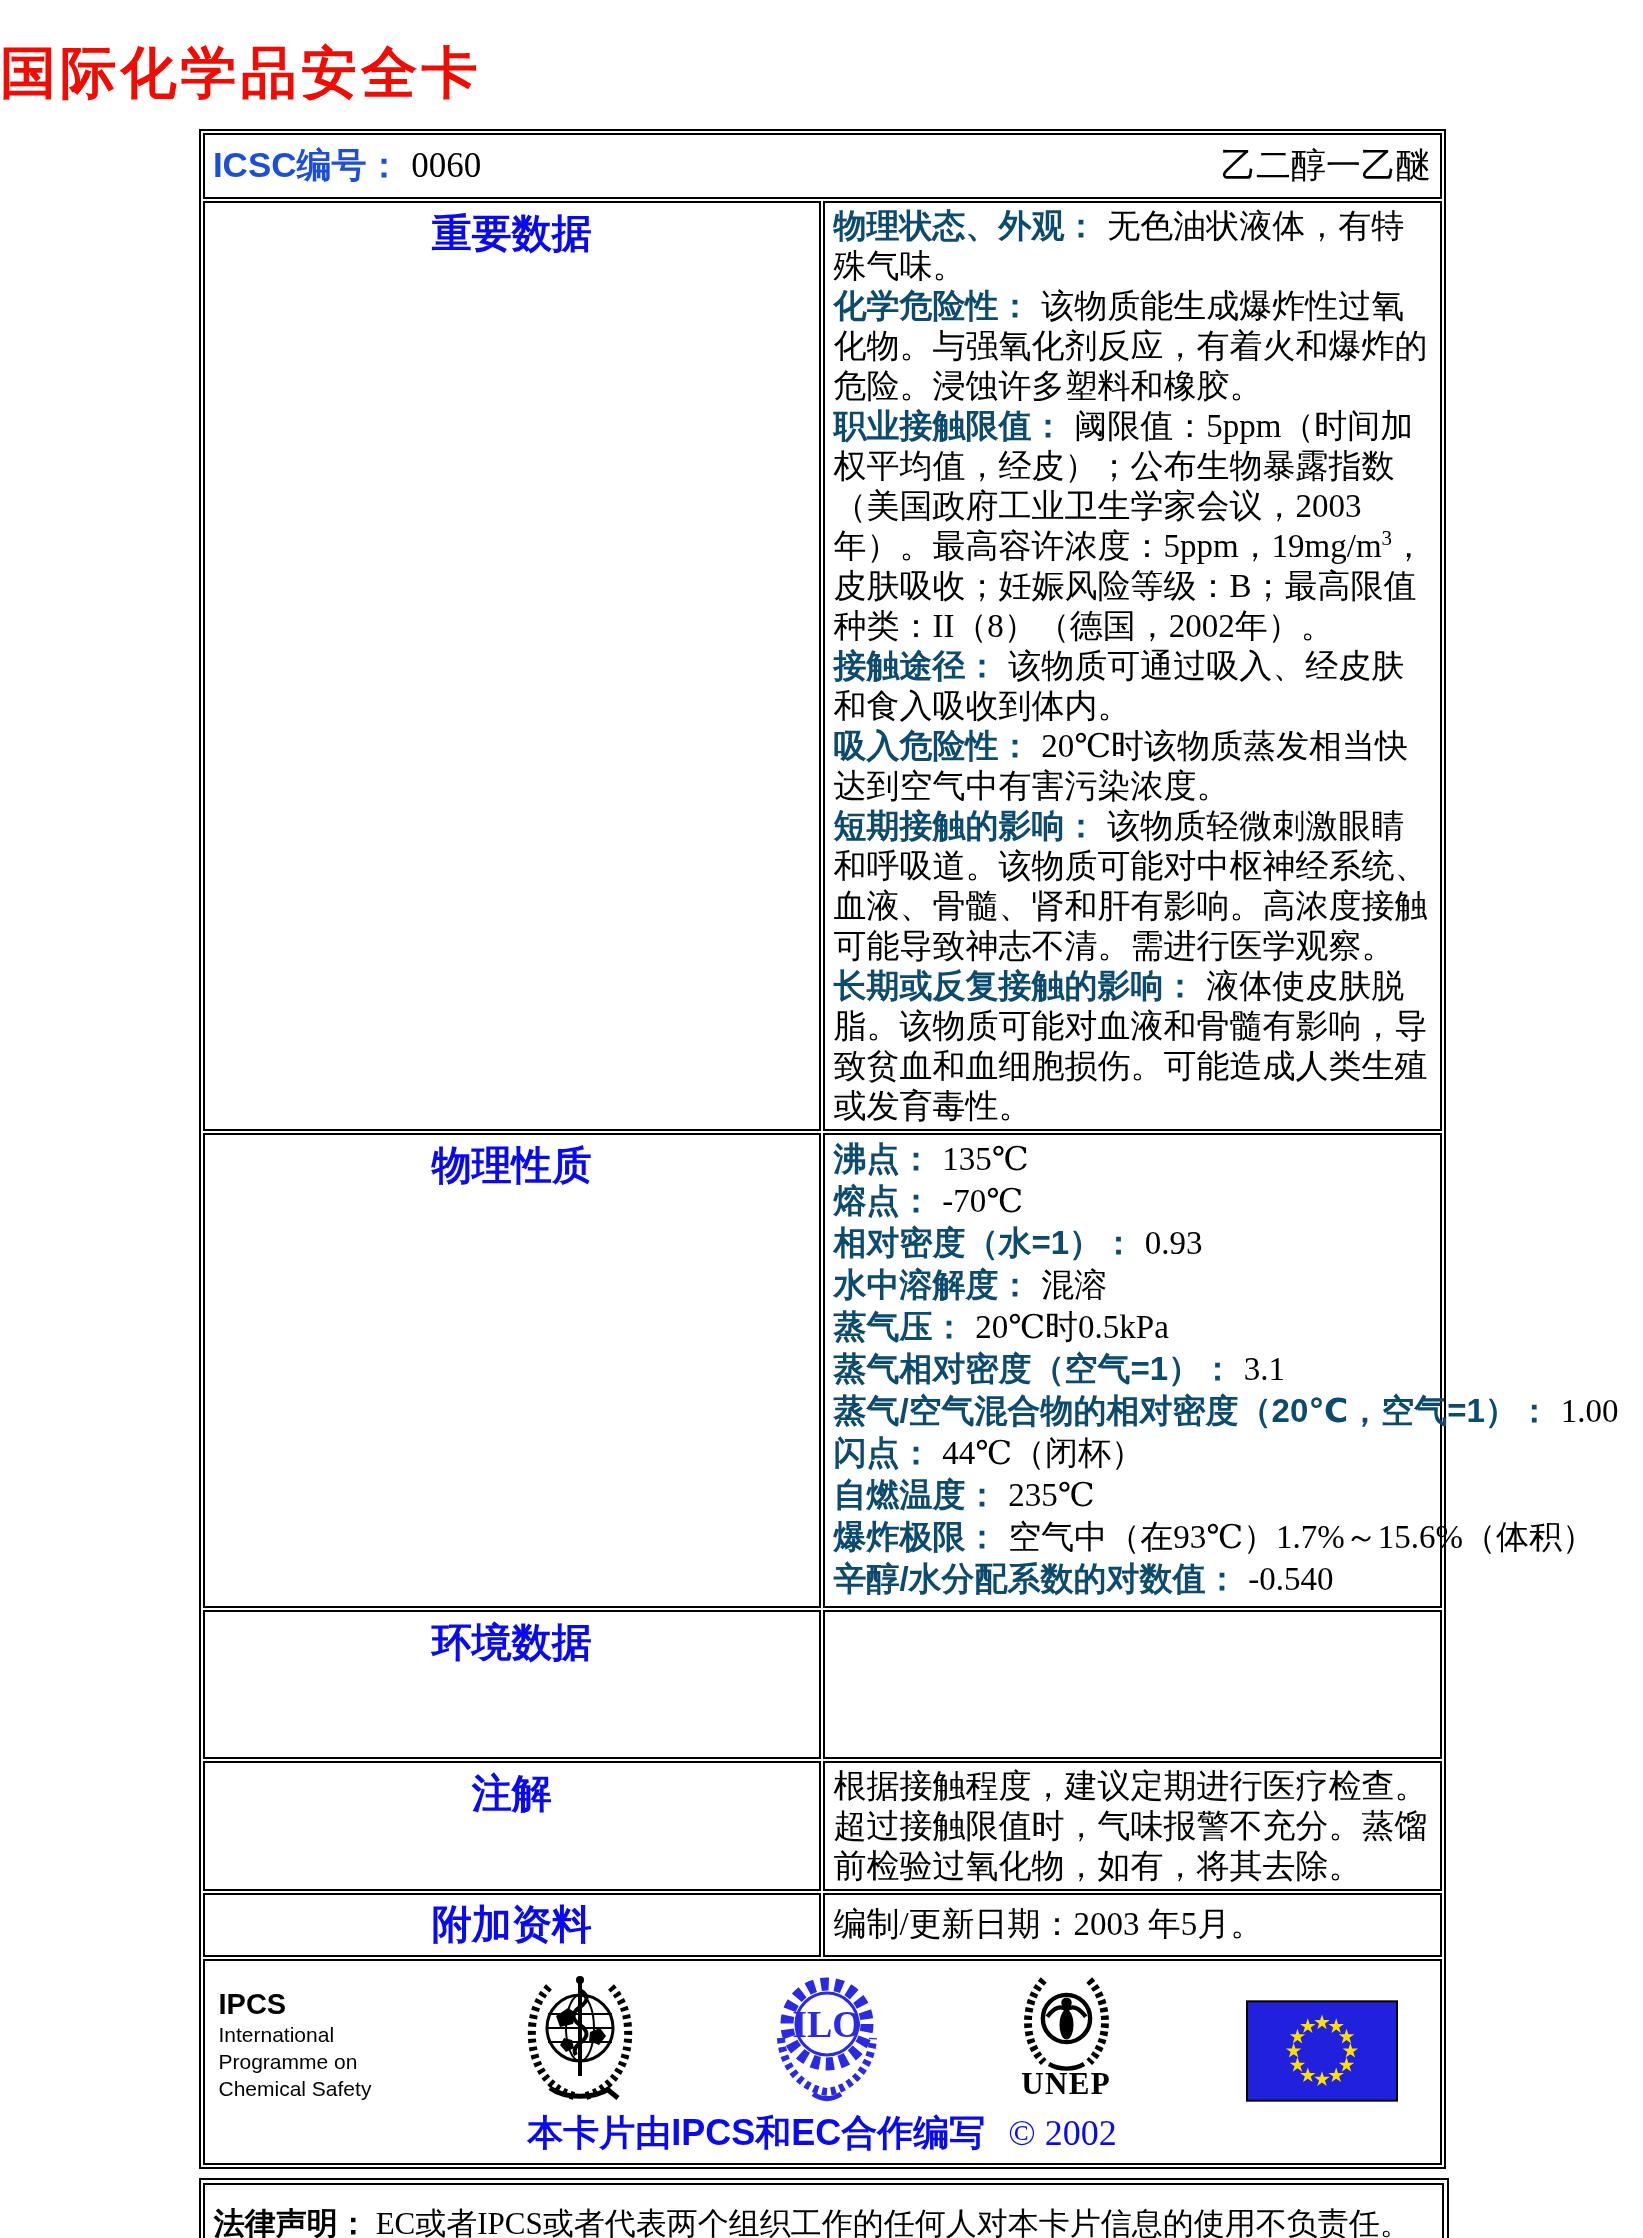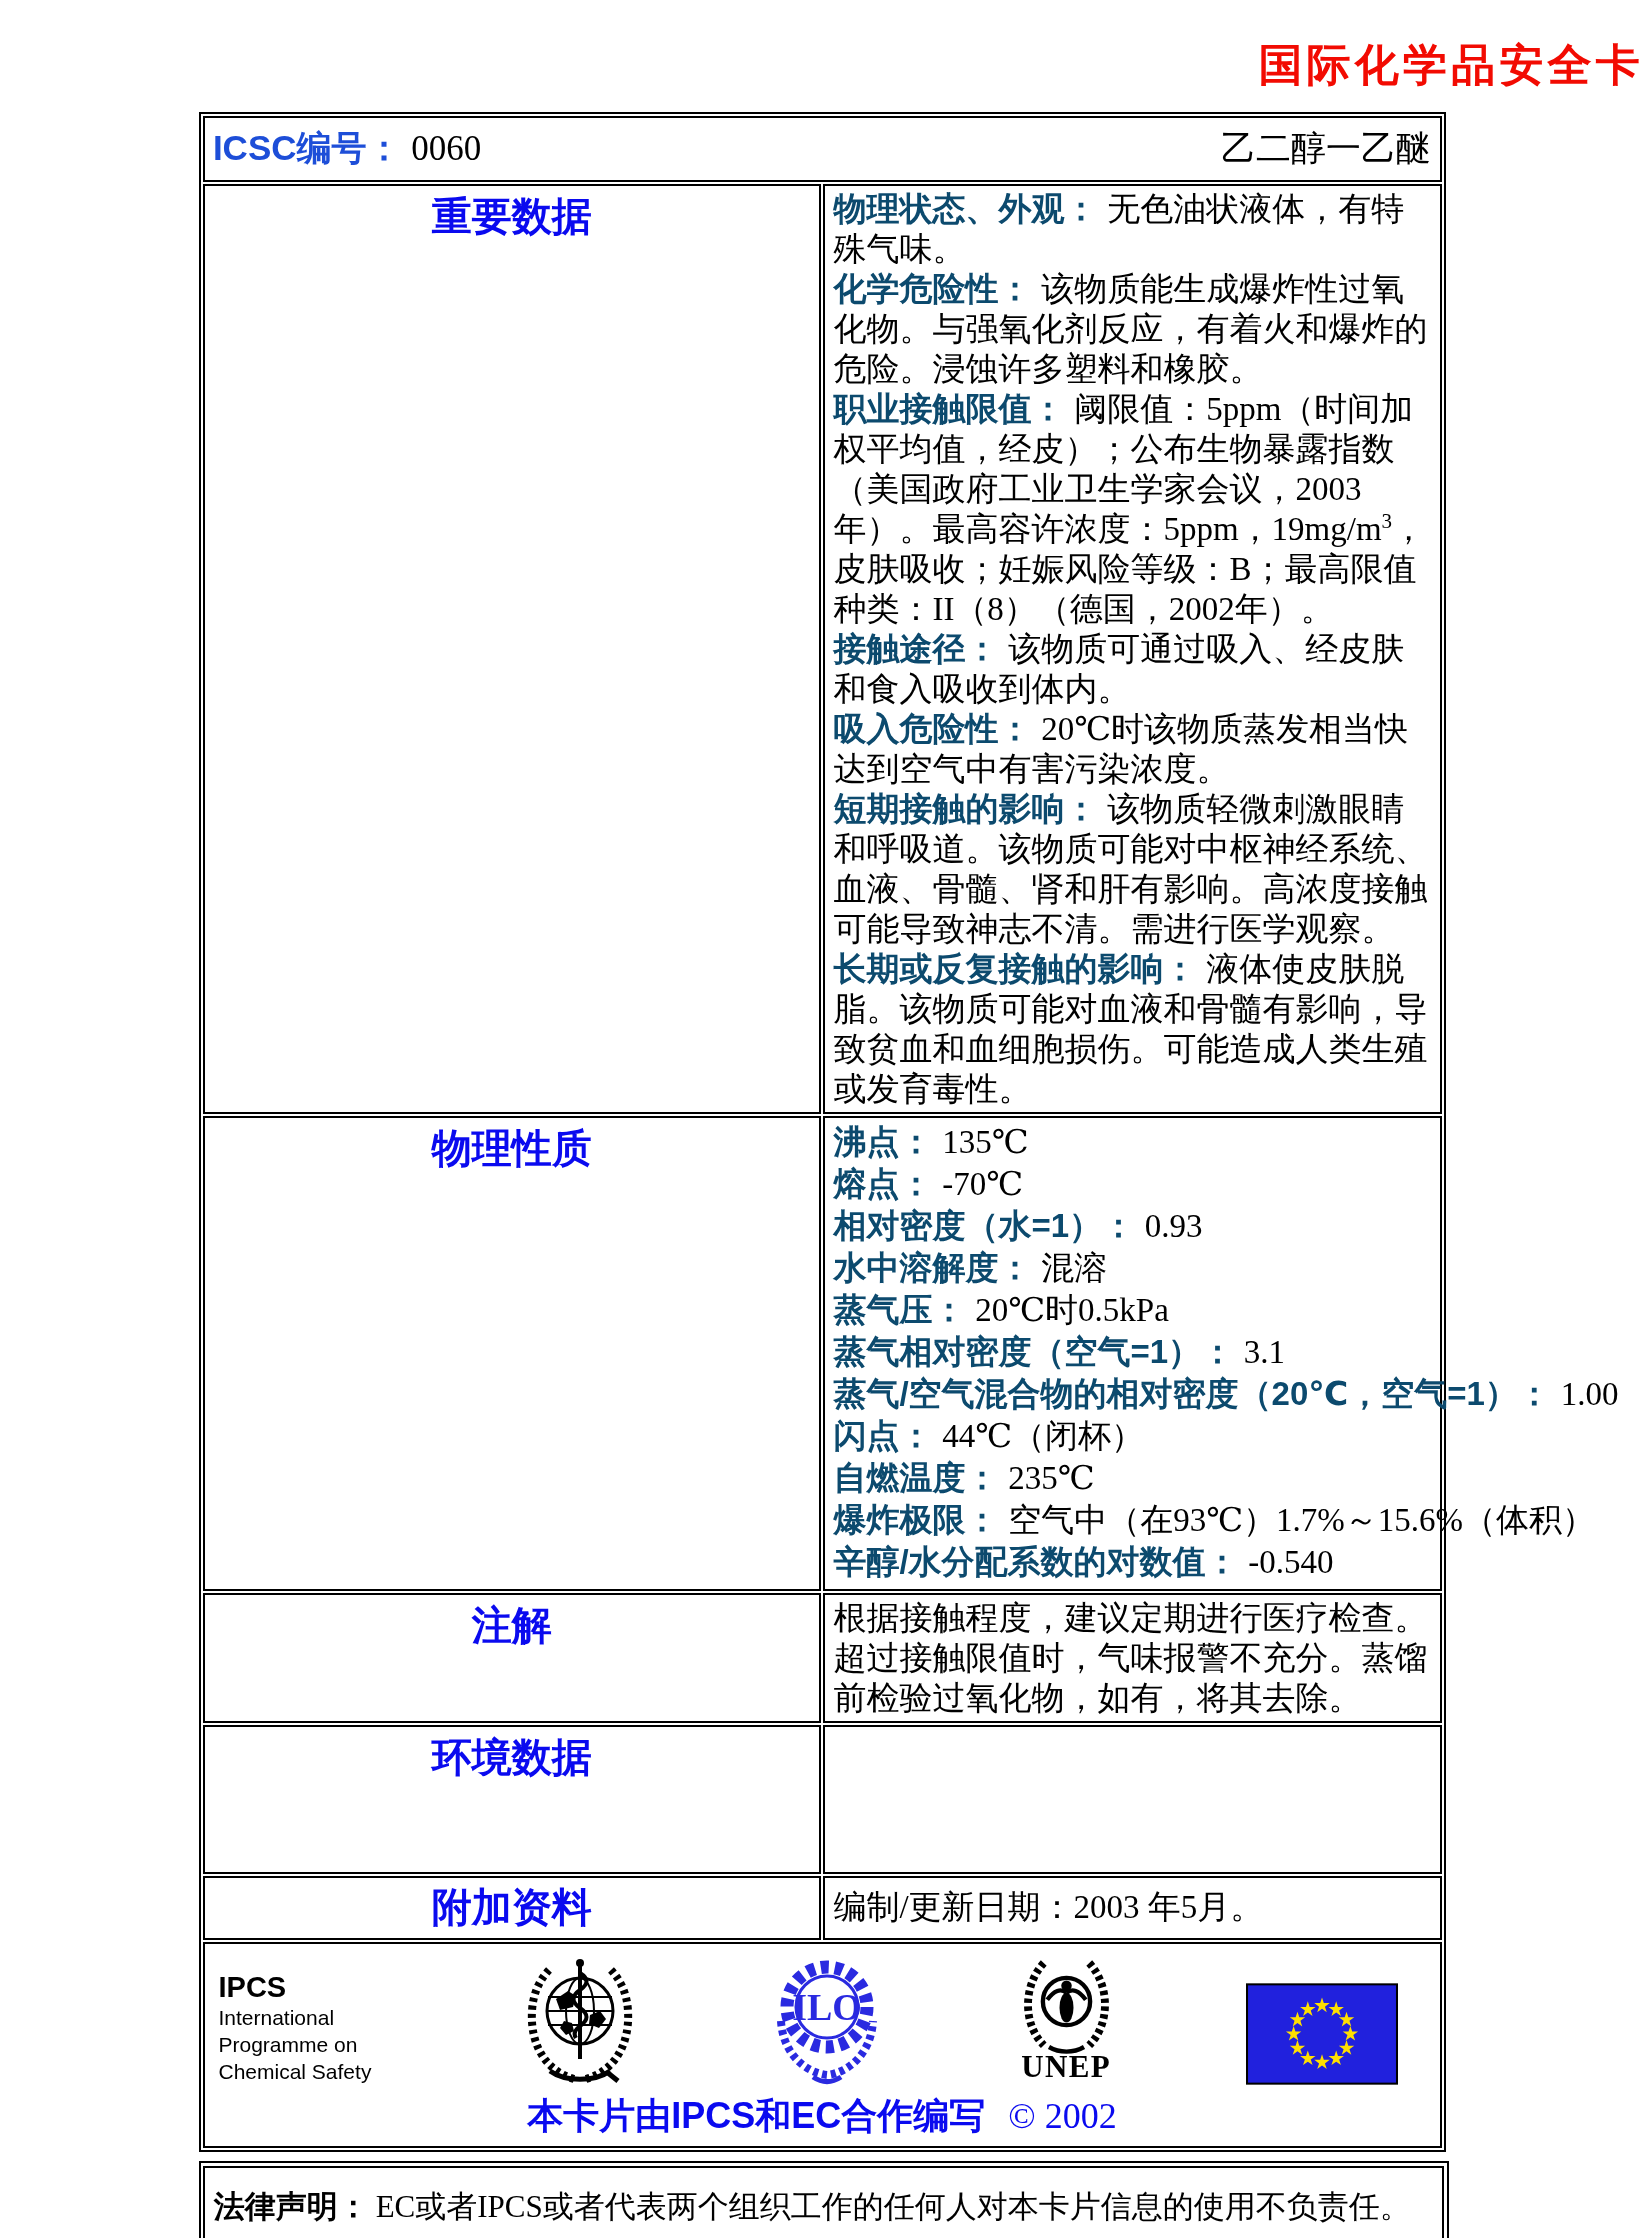--- a/index.html
+++ b/index.html
@@ -4,24 +4,24 @@
 <style>
   html,body{margin:0;padding:0;background:#fff;}
   body{
     width:1644px;min-height:2239px;
     font-family:"Liberation Serif","DejaVu Serif",serif;
     color:#000;
   }
 
   .page-title{
     margin:36px auto 16.7px;
-    text-align:right;
+    text-align:left;
     font-family:"Liberation Sans","DejaVu Sans",sans-serif;
     font-weight:900;
-    font-size:44px;
+    font-size:56px;
     letter-spacing:4.2px;
     color:#f20b02;
   }
 
   .card{width:1247px;margin:0 auto;}
 
   table.main{
     width:100%;
     table-layout:fixed;
     border-collapse:separate;
@@ -154,27 +154,27 @@
       <div class="pline"><span class="flabel">蒸气相对密度（空气=1）：</span><span>3.1</span></div>
       <div class="pline"><span class="flabel">蒸气/空气混合物的相对密度（20℃，空气=1）：</span><span>1.00</span></div>
       <div class="pline"><span class="flabel">闪点：</span><span>44℃（闭杯）</span></div>
       <div class="pline"><span class="flabel">自燃温度：</span><span>235℃</span></div>
       <div class="pline"><span class="flabel">爆炸极限：</span><span>空气中（在93℃）1.7%～15.6%（体积）</span></div>
       <div class="pline"><span class="flabel">辛醇/水分配系数的对数值：</span><span>-0.540</span></div>
     </td>
   </tr>
 
   <tr>
+    <td class="lblcell">环境数据</td>
+    <td class="cell-environment"></td>
+  </tr>
+
+  <tr>
     <td class="lblcell">注解</td>
     <td class="cell-notes">根据接触程度，建议定期进行医疗检查。超过接触限值时，气味报警不充分。蒸馏前检验过氧化物，如有，将其去除。</td>
-  </tr>
-
-  <tr>
-    <td class="lblcell">环境数据</td>
-    <td class="cell-environment"></td>
   </tr>
 
   <tr>
     <td class="lblcell">附加资料</td>
     <td class="cell-additional">编制/更新日期：2003 年5月。</td>
   </tr>
 
   <tr>
     <td colspan="2" class="cell-footer">
       <div class="footer-flex">

